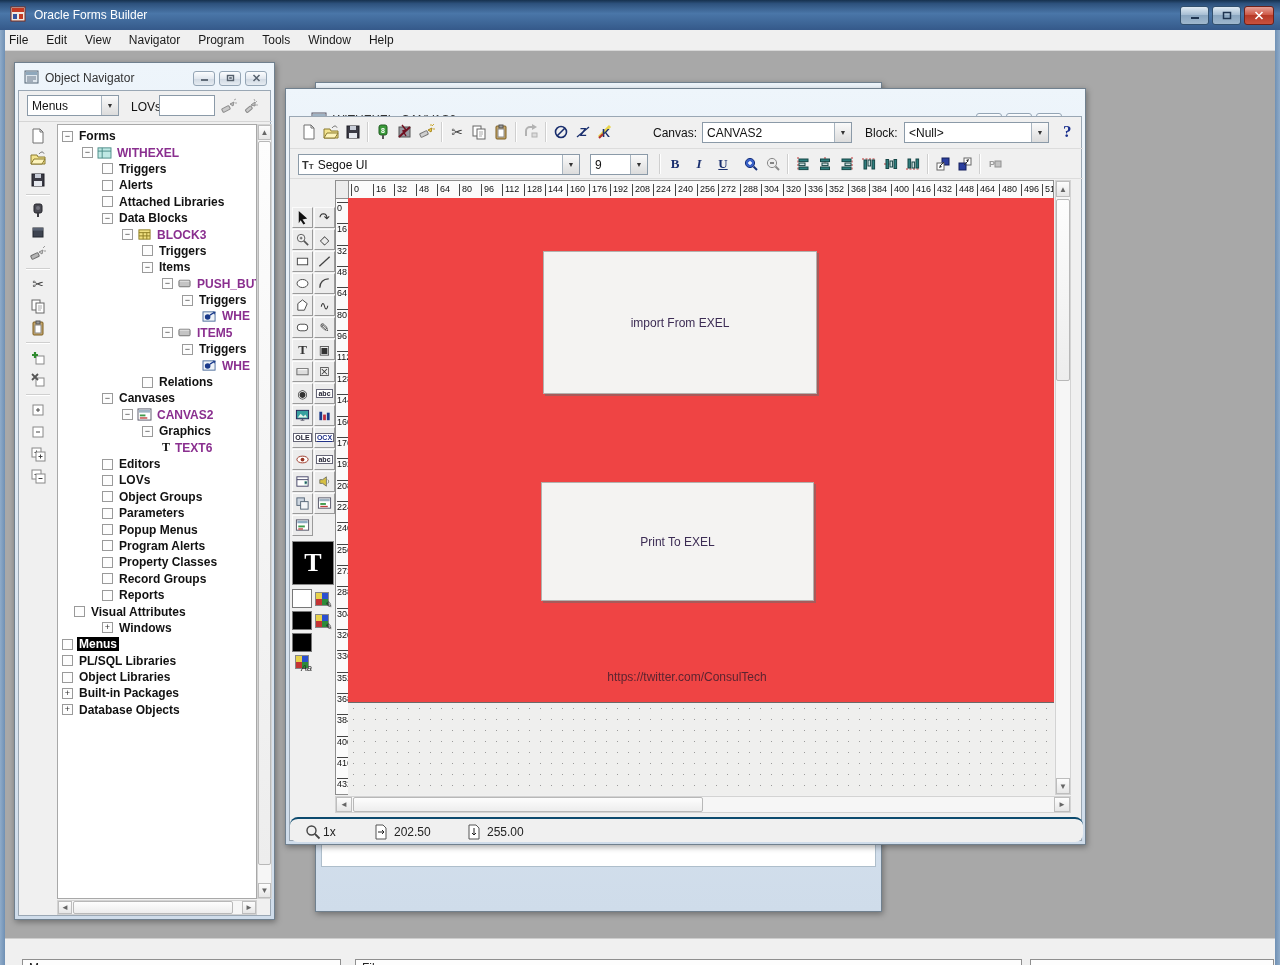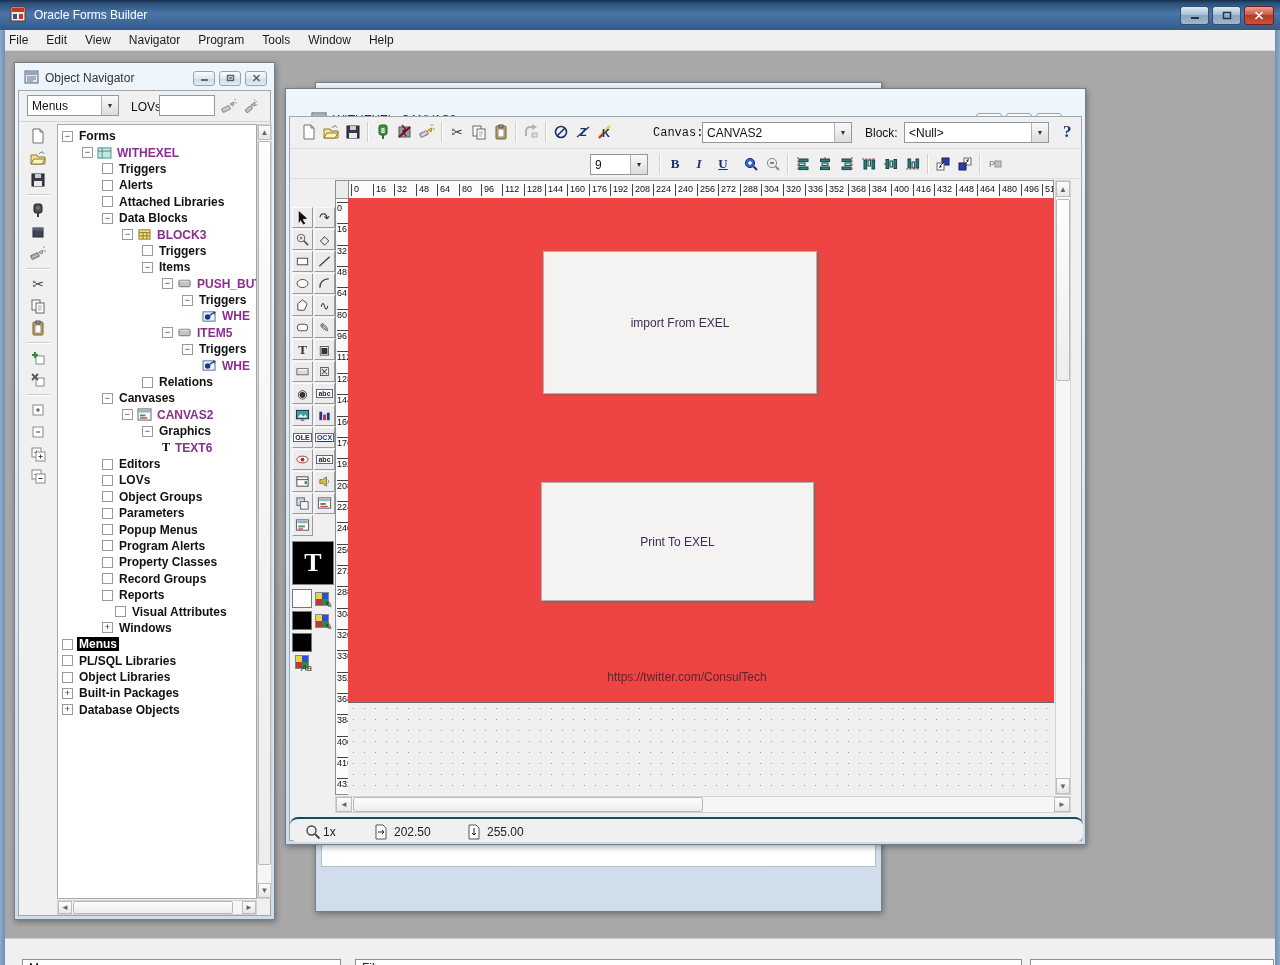--- a/index.html
+++ b/index.html
@@ -250,34 +250,39 @@
               </svg>
             </span>
             <span class="ico">
               <svg viewBox="0 0 16 16">
                 <path d="M2 13L13 2" stroke="#e8d44a" stroke-width="3"></path>
                 <text x="9" y="13" text-anchor="middle" font-size="11" font-weight="bold" fill="#1a2f6e">K</text>
                 <path d="M2 14l4-4" stroke="#b03030" stroke-width="2"></path>
               </svg>
             </span>
           </div>
-        <span class="lbl" style="position:absolute;left:363px;top:9px;font-family:Liberation Mono, monospace;">Canvas:</span>
+        <span class="lbl" style="position:absolute;left:363px;top:9px;">Canvas:</span>
         <div class="combo" style="position:absolute;left:412px;top:5px;width:150px;">
           <span class="ctext">CANVAS2</span>
           <span class="cdrop">▼</span>
         </div>
         <span class="lbl" style="position:absolute;left:575px;top:9px;">Block:</span>
         <div class="combo" style="position:absolute;left:614px;top:5px;width:145px;">
           <span class="ctext">&lt;Null&gt;</span>
           <span class="cdrop">▼</span>
         </div>
         <span class="serifT" style="position:absolute;left:773px;top:5px;font-size:17px;color:#1a2f8e;">?</span>
       </div>
 
       <div id="ctb2" style="position:absolute;left:0;top:33px;width:793px;height:29px;border-bottom:1px solid #dcdcdc;">
+        <div class="combo" style="position:absolute;left:8px;top:4px;width:282px;">
+          <span style="padding-left:3px;font-size:11px;font-weight:bold;color:#333;">T<span style="font-size:8px;">T</span></span>
+          <span class="ctext">Segoe UI</span>
+          <span class="cdrop">▼</span>
+        </div>
         <div class="combo" style="position:absolute;left:300px;top:4px;width:58px;">
           <span class="ctext">9</span>
           <span class="cdrop">▼</span>
         </div>
         <span class="vsep" style="position:absolute;left:366px;top:4px;"></span>
         <span class="letterbtn serifT" style="position:absolute;left:374px;top:3px;font-weight:bold;">B</span>
         <span class="letterbtn serifT" style="position:absolute;left:398px;top:3px;font-style:italic;font-weight:bold;">I</span>
         <span class="letterbtn serifT" style="position:absolute;left:422px;top:3px;text-decoration:underline;font-weight:bold;">U</span>
         <div id="fmt-icons" style="position:absolute;left:450px;top:3px;display:flex;align-items:center;">
             <span class="ico">
@@ -1019,21 +1024,21 @@
             <span class="nlabel">Property Classes</span>
           </div>
           <div class="trow" style="padding-left: 44px;">
             <span class="ebox"></span>
             <span class="nlabel">Record Groups</span>
           </div>
           <div class="trow" style="padding-left: 44px;">
             <span class="ebox"></span>
             <span class="nlabel">Reports</span>
           </div>
-          <div class="trow" style="padding-left: 32px; margin-left: 25px;">
+          <div class="trow" style="padding-left: 16px;">
             <span class="ebox"></span>
             <span class="nlabel">Visual Attributes</span>
           </div>
           <div class="trow" style="padding-left: 44px;">
             <span class="ebox">+</span>
             <span class="nlabel">Windows</span>
           </div>
           <div class="trow" style="padding-left: 4px;">
             <span class="ebox"></span>
             <span class="nlabel sel">Menus</span>

